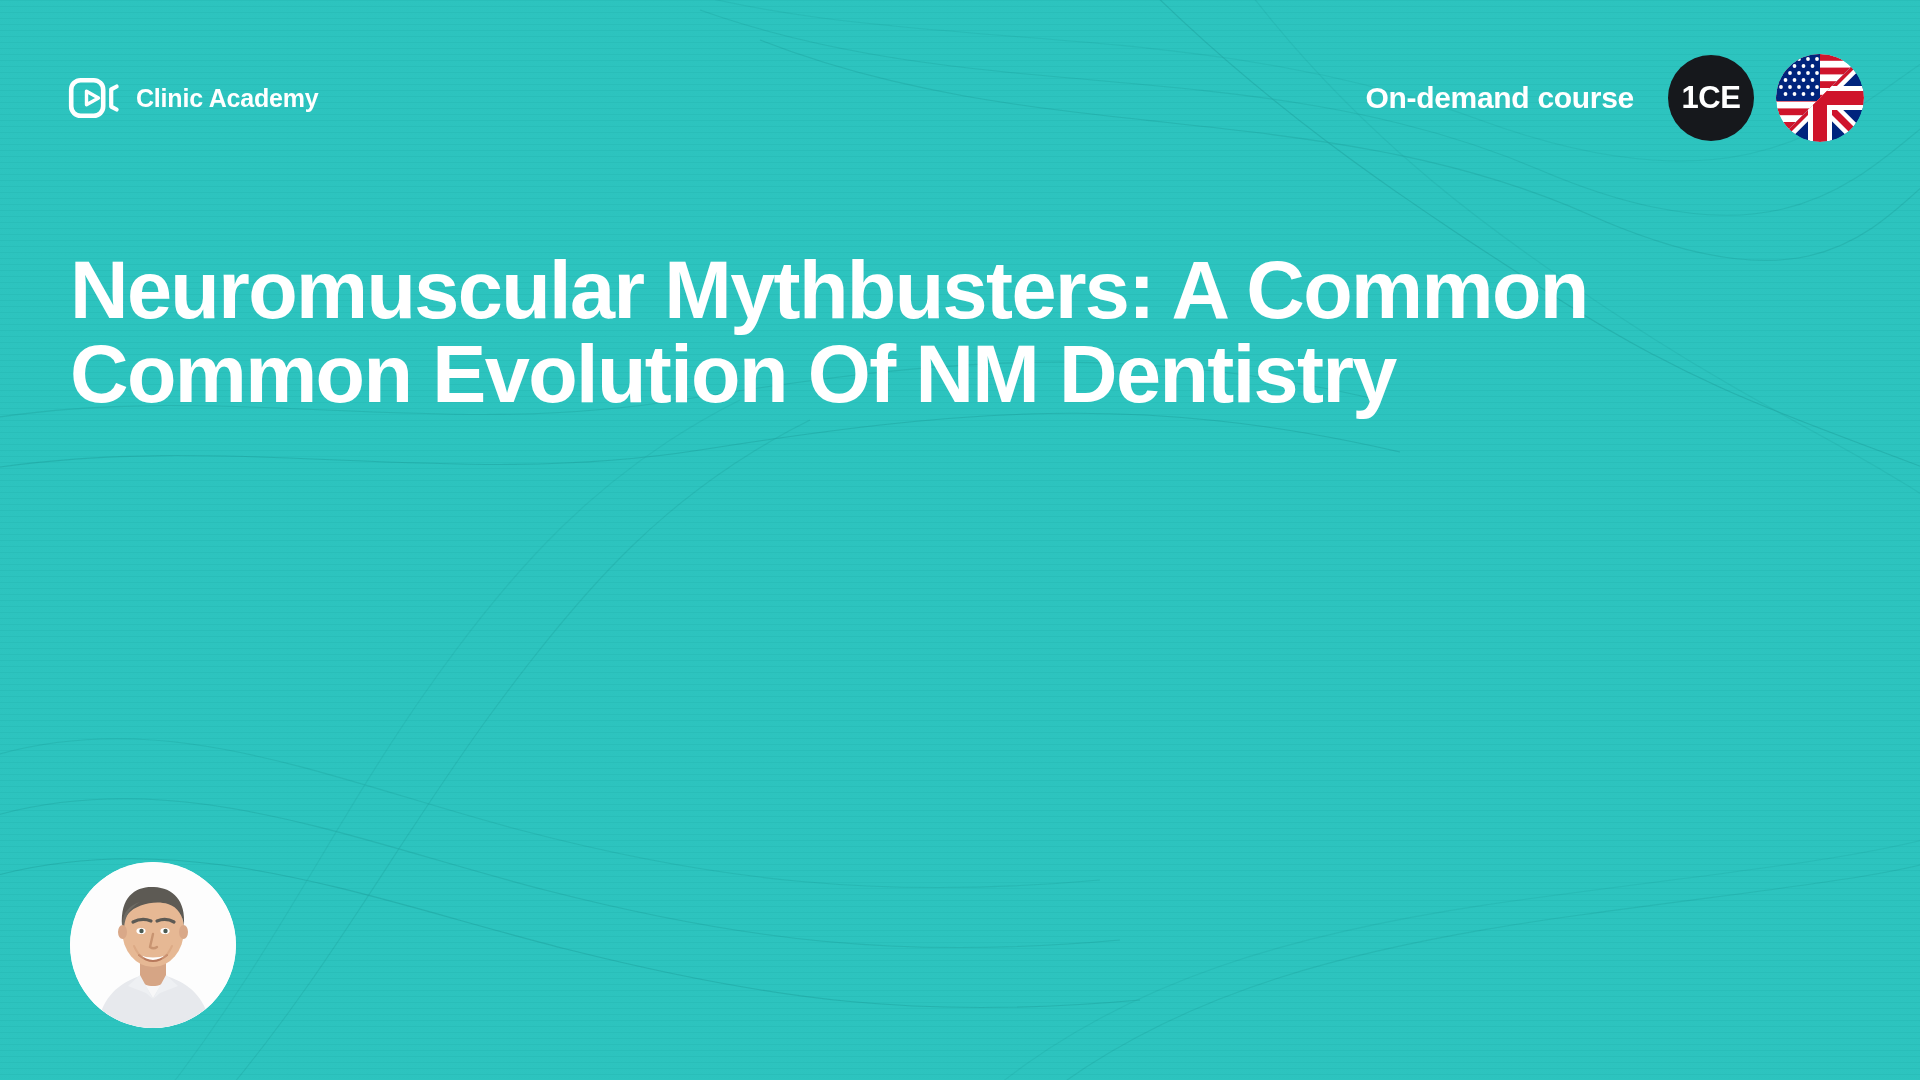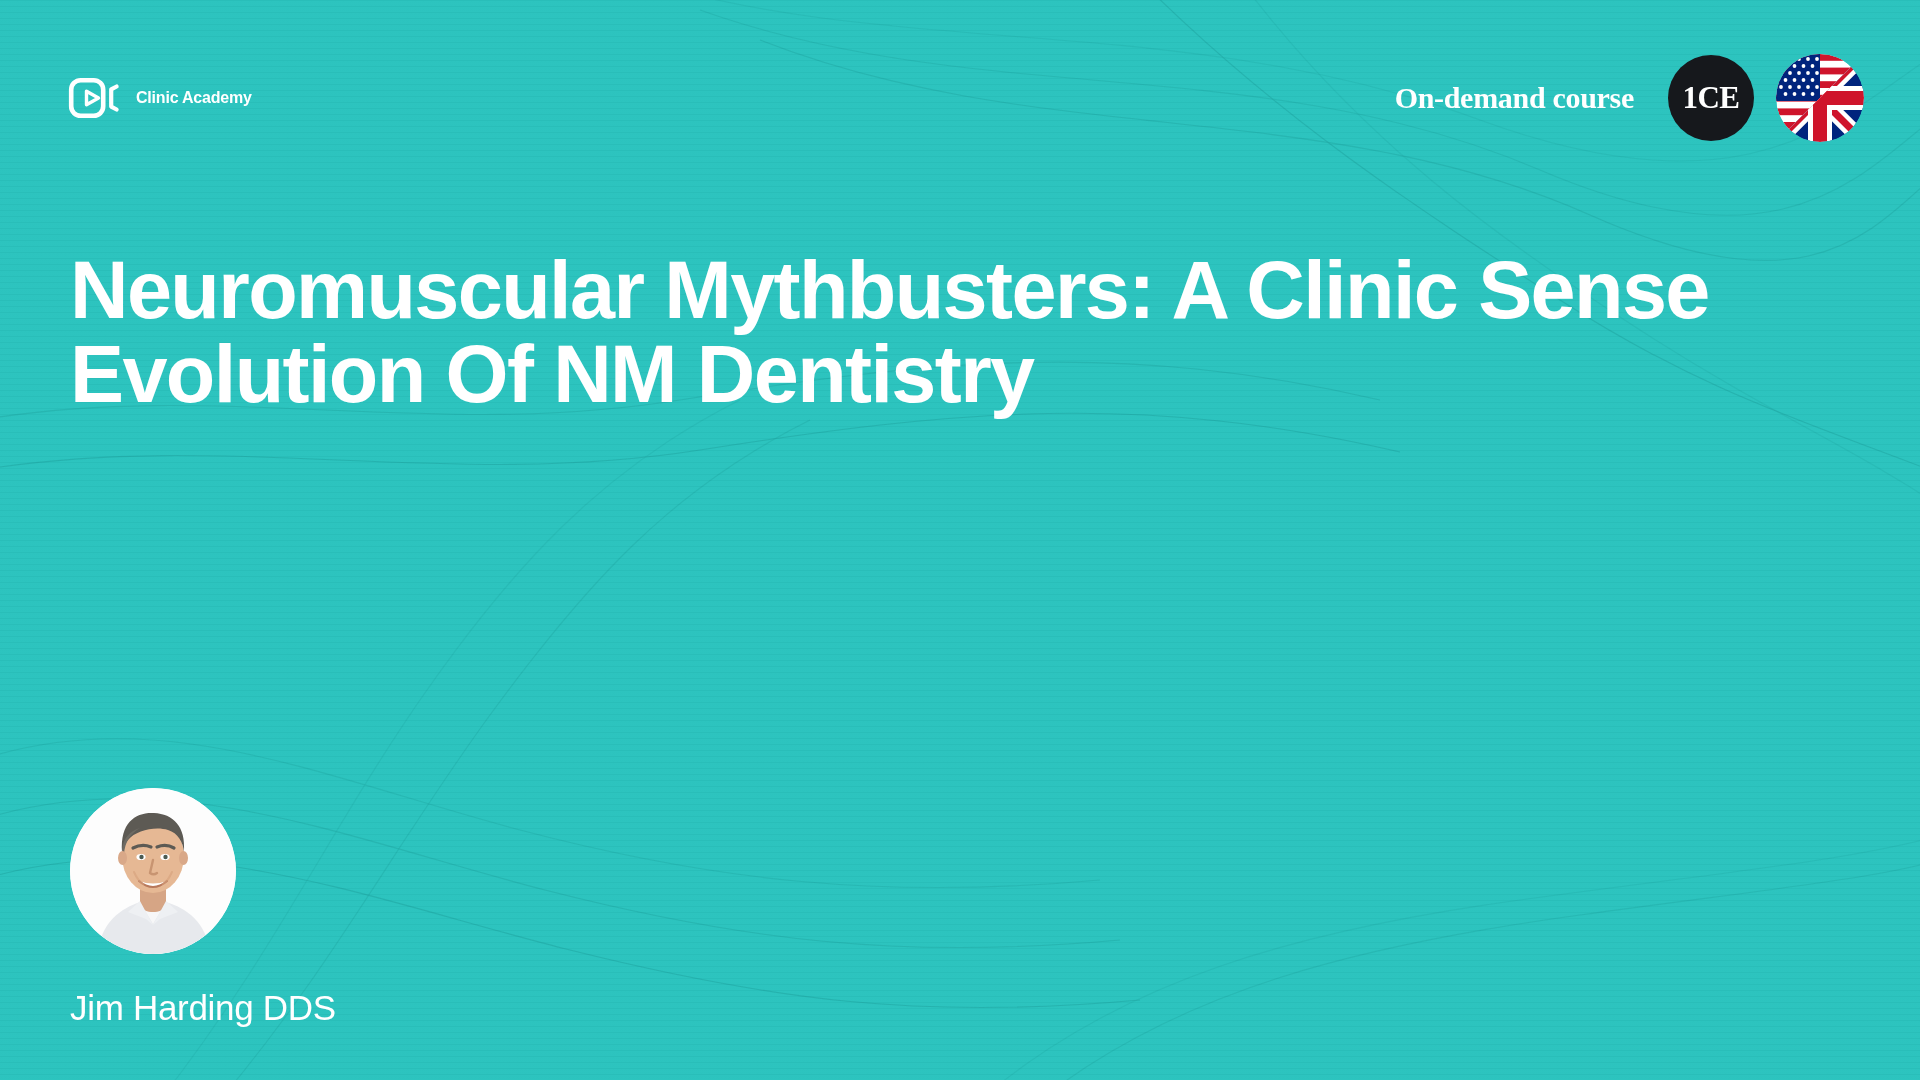--- a/index.html
+++ b/index.html
@@ -48,31 +48,30 @@
   }
 
   .brand {
     display:flex;
     align-items:center;
     gap:16px;
   }
   .brand-logo { width:52px; height:44px; flex:none; display:block; }
   .brand-name {
     color:#ffffff;
-    font-size:16px;
+    font-size:25px;
     font-weight:bold;
     letter-spacing:-0.2px;
     white-space:nowrap;
   }
 
   .header-right {
     display:flex;
     align-items:center;
     gap:22px;
-    font-family:Liberation Serif, serif;
   }
   .ondemand {
     color:#ffffff;
     font-size:30px;
     font-weight:bold;
     letter-spacing:-0.3px;
     white-space:nowrap;
     margin-right:12px;
   }
   .ce-badge {
@@ -404,21 +403,21 @@
             <rect x="0" y="32" width="88" height="24" fill="#ffffff"></rect>
             <rect x="32" y="0" width="24" height="88" fill="#ffffff"></rect>
             <rect x="0" y="37" width="88" height="14" fill="#cf142b"></rect>
             <rect x="37" y="0" width="14" height="88" fill="#cf142b"></rect>
           </g>
         </g>
       </svg>
     </div>
   </div>
 
-  <h1 class="title">Neuromuscular Mythbusters: A Clinic Sense Evolution Of NM Dentistry</h1>
+  <h1 class="title">Neuromuscular Mythbusters: A Common Common Evolution Of NM Dentistry</h1>
 
   <div class="speaker">
     <div class="avatar">
       <svg viewBox="0 0 166 166" aria-hidden="true">
         <defs>
           <clipPath id="avClip">
               <circle cx="83" cy="83" r="83"></circle>
             </clipPath>
         </defs>
         <g clip-path="url(#avClip)">
@@ -452,16 +451,15 @@
           <path d="M69 93 q14 12 28 0" stroke="#b8795c" stroke-width="2" fill="none" stroke-linecap="round"></path>
 
           <path d="M64 84 q4 9 9 12" stroke="#d6a07c" stroke-width="2" fill="none" opacity=".6" stroke-linecap="round"></path>
           <path d="M102 84 q-4 9 -9 12" stroke="#d6a07c" stroke-width="2" fill="none" opacity=".6" stroke-linecap="round"></path>
 
           <path d="M70 113 L58 124 L76 131 L83 137 Z" fill="#eef0f3"></path>
           <path d="M96 113 L108 124 L90 131 L83 137 Z" fill="#eef0f3"></path>
         </g>
       </svg>
     </div>
-    <div class="speaker-name">Jim Harding DDS</div>
   </div>
 
 </div>
 
 </body></html>

